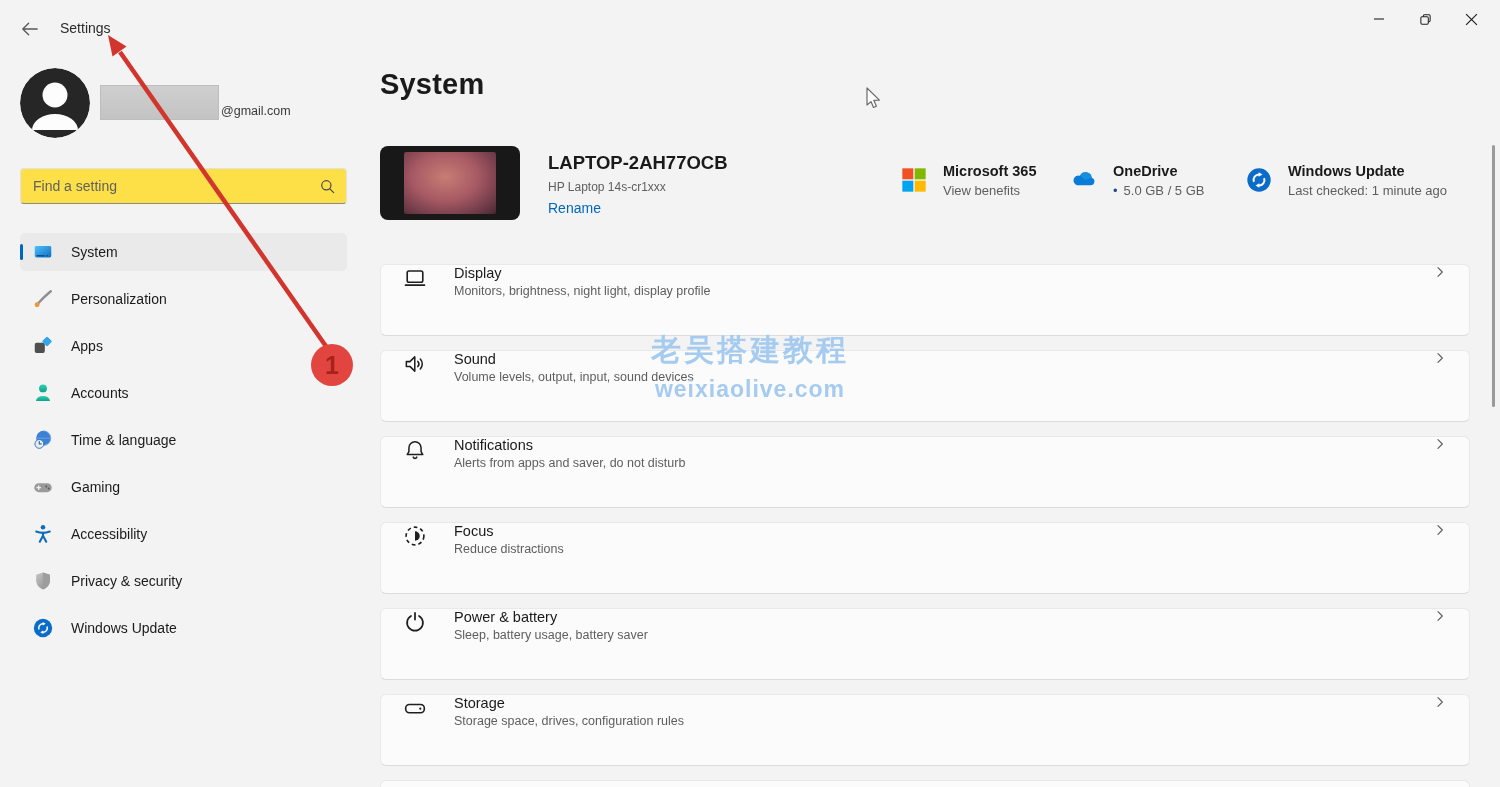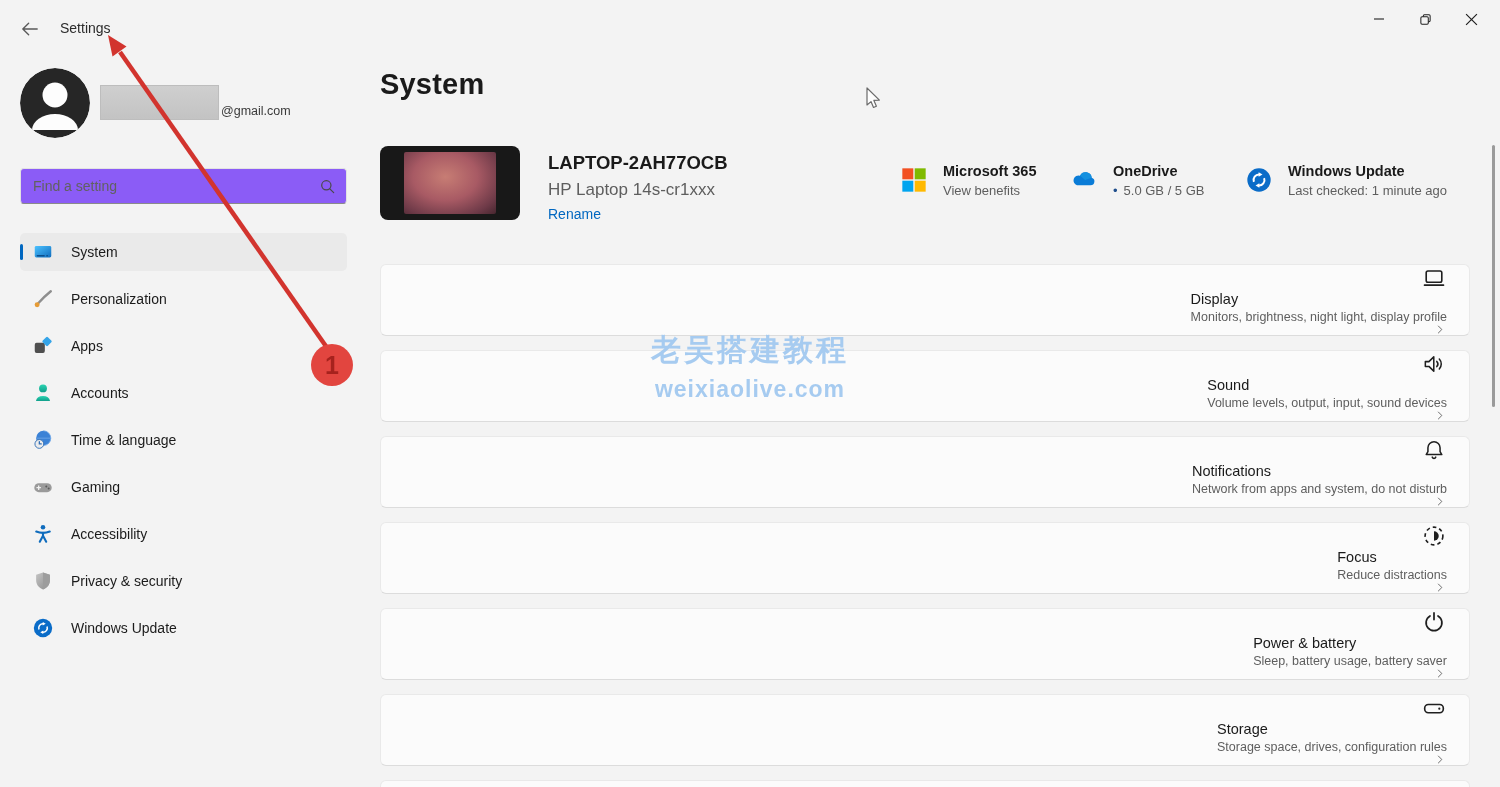--- a/index.html
+++ b/index.html
@@ -12,47 +12,47 @@
   .back-btn { position:absolute; left:18px; top:18px; width:24px; height:22px; display:flex; align-items:center; justify-content:center; cursor:pointer; }
   .tb-title { position:absolute; left:60px; top:20px; font-size:14px; color:#2b2b2b; }
   .win-controls { position:absolute; right:6px; top:0; display:flex; }
   .win-btn { width:46px; height:38px; display:flex; align-items:center; justify-content:center; }
 
   
   .sidebar { position:absolute; left:0; top:56px; width:360px; bottom:0; }
   .avatar { position:absolute; left:20px; top:12px; width:70px; height:70px; border-radius:50%; overflow:hidden; }
   .name-redacted { position:absolute; left:100px; top:29px; width:119px; height:35px; background:linear-gradient(#cfcfcf,#c3c3c3); border:1px solid #bdbdbd; }
   .profile-email { position:absolute; left:221px; top:48px; font-size:12.5px; color:#3a3a3a; }
-  .search-box { position:absolute; left:20px; top:112px; width:327px; height:36px; background:#8b5cf6; border:1px solid #e2e2e2; border-bottom:1px solid #8a8a8a; border-radius:4px; display:flex; align-items:center; padding:0 10px 0 12px; }
+  .search-box { position:absolute; left:20px; top:112px; width:327px; height:36px; background:#fde047; border:1px solid #e2e2e2; border-bottom:1px solid #8a8a8a; border-radius:4px; display:flex; align-items:center; padding:0 10px 0 12px; }
   .search-box input { flex:1; border:none; outline:none; font-size:14px; color:#1b1b1b; background:transparent; font-family:inherit; }
   .search-box input::placeholder { color:#616161; }
   .nav { position:absolute; left:20px; top:177px; width:327px; }
   .nav-item { position:relative; height:38px; margin-bottom:9px; border-radius:5px; display:flex; align-items:center; padding-left:12px; cursor:pointer; }
   .nav-item.selected { background:#eaeaea; }
   .nav-pill { position:absolute; left:0; top:11px; width:3px; height:16px; border-radius:2px; background:#0067c0; }
   .nav-ic { width:22px; height:22px; flex:0 0 22px; }
   .nav-label { margin-left:17px; font-size:14px; color:#1b1b1b; }
 
   
   .page-title { position:absolute; left:380px; top:68px; font-size:29px; font-weight:700; color:#1a1a1a; letter-spacing:0.2px; }
   .device-thumb { position:absolute; left:380px; top:146px; width:140px; height:74px; background:#181818; border-radius:8px; display:flex; align-items:center; justify-content:center; }
   .device-screen { width:92px; height:62px; border-radius:2px; background:radial-gradient(ellipse at 45% 40%, #c77d74 0%, #a85a64 45%, #6e3a48 80%, #47262f 100%); }
   .device-info { position:absolute; left:548px; top:152px; }
   .device-name { font-size:18.5px; font-weight:700; color:#1a1a1a; }
-  .device-model { margin-top:6px; font-size:17px; color:#5e5e5e; }
+  .device-model { margin-top:6px; font-size:12px; color:#5e5e5e; }
   .device-rename { margin-top:6px; font-size:14px; color:#0067c0; cursor:pointer; }
   .status-tile { position:absolute; top:163px; display:flex; align-items:flex-start; }
   .status-ic { width:28px; height:28px; margin-top:3px; }
   .status-txt { margin-left:15px; }
   .status-title { font-size:14.5px; font-weight:700; color:#1a1a1a; }
   .status-sub { margin-top:4px; font-size:13px; color:#5e5e5e; display:flex; align-items:center; }
   .od-dot { color:#1f4e8c; margin-right:6px; font-size:13px; }
 
   .cards { position:absolute; left:380px; top:264px; width:1090px; display:flex; flex-direction:column; gap:14px; }
-  .card { height:72px; background:#fbfbfb; border:1px solid #e9e9e9; border-bottom-color:#dcdcdc; border-radius:6px; display:flex; align-items:flex-end; padding:0 22px 0 21px; cursor:pointer;flex-direction:column; }
+  .card { height:72px; background:#fbfbfb; border:1px solid #e9e9e9; border-bottom-color:#dcdcdc; border-radius:6px; display:flex; align-items:flex-start; padding:0 22px 0 21px; cursor:pointer; }
   .card-ic { width:26px; height:26px; flex:0 0 26px; }
   .card-txt { margin-left:26px; }
   .card-title { font-size:14.5px; color:#1a1a1a; }
   .card-sub { margin-top:3px; font-size:12.5px; color:#5e5e5e; }
   .chev { margin-left:auto; width:14px; height:14px; }
 
   .scroll-thumb { position:absolute; left:1492px; top:145px; width:3px; height:262px; border-radius:2px; background:#9a9a9a; }
 
   
   .watermark { position:absolute; left:555px; top:330px; width:390px; text-align:center; z-index:30; pointer-events:none; color:#a6cbf0; }
@@ -346,21 +346,21 @@
       <svg class="chev">
           <use href="#ic-chevron"></use>
         </svg>
     </div>
     <div class="card">
       <svg class="card-ic">
           <use href="#ic-notifications"></use>
         </svg>
       <div class="card-txt">
         <div class="card-title">Notifications</div>
-        <div class="card-sub">Network from apps and system, do not disturb</div>
+        <div class="card-sub">Alerts from apps and saver, do not disturb</div>
       </div>
       <svg class="chev">
           <use href="#ic-chevron"></use>
         </svg>
     </div>
     <div class="card">
       <svg class="card-ic">
           <use href="#ic-focus"></use>
         </svg>
       <div class="card-txt">

